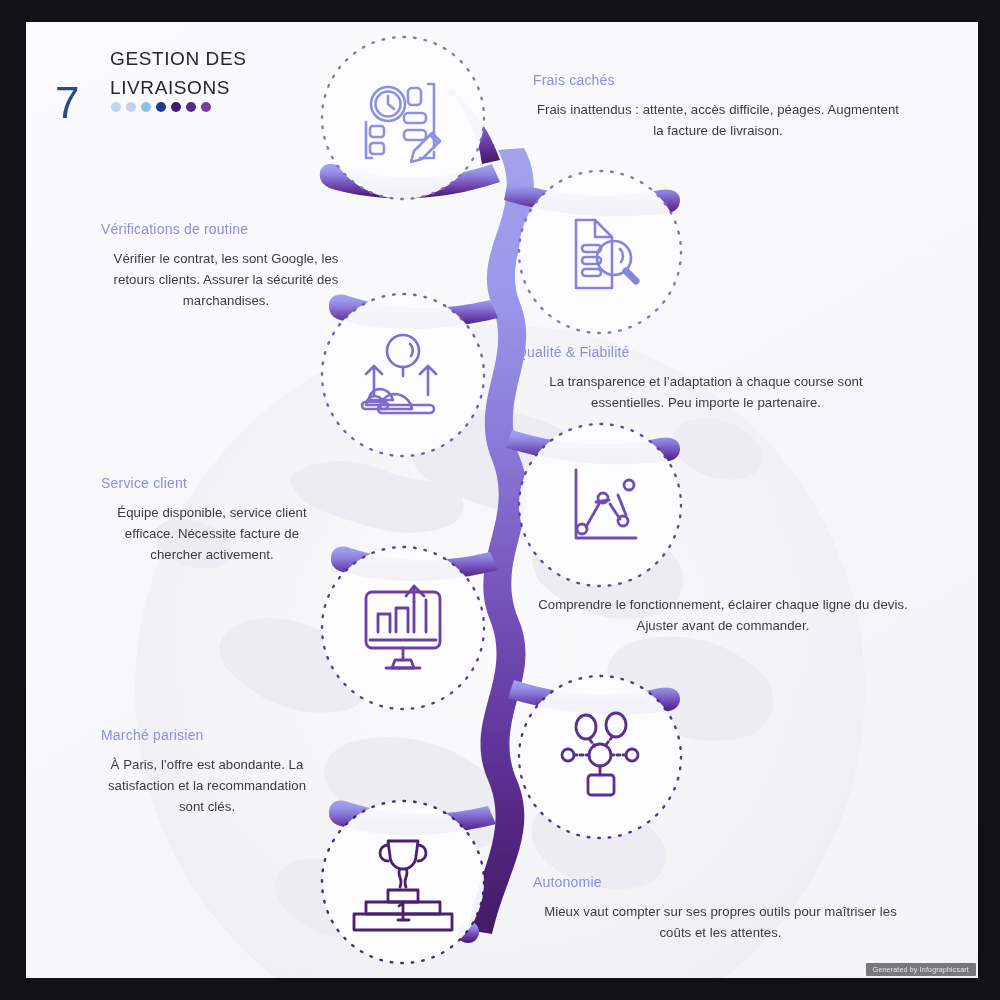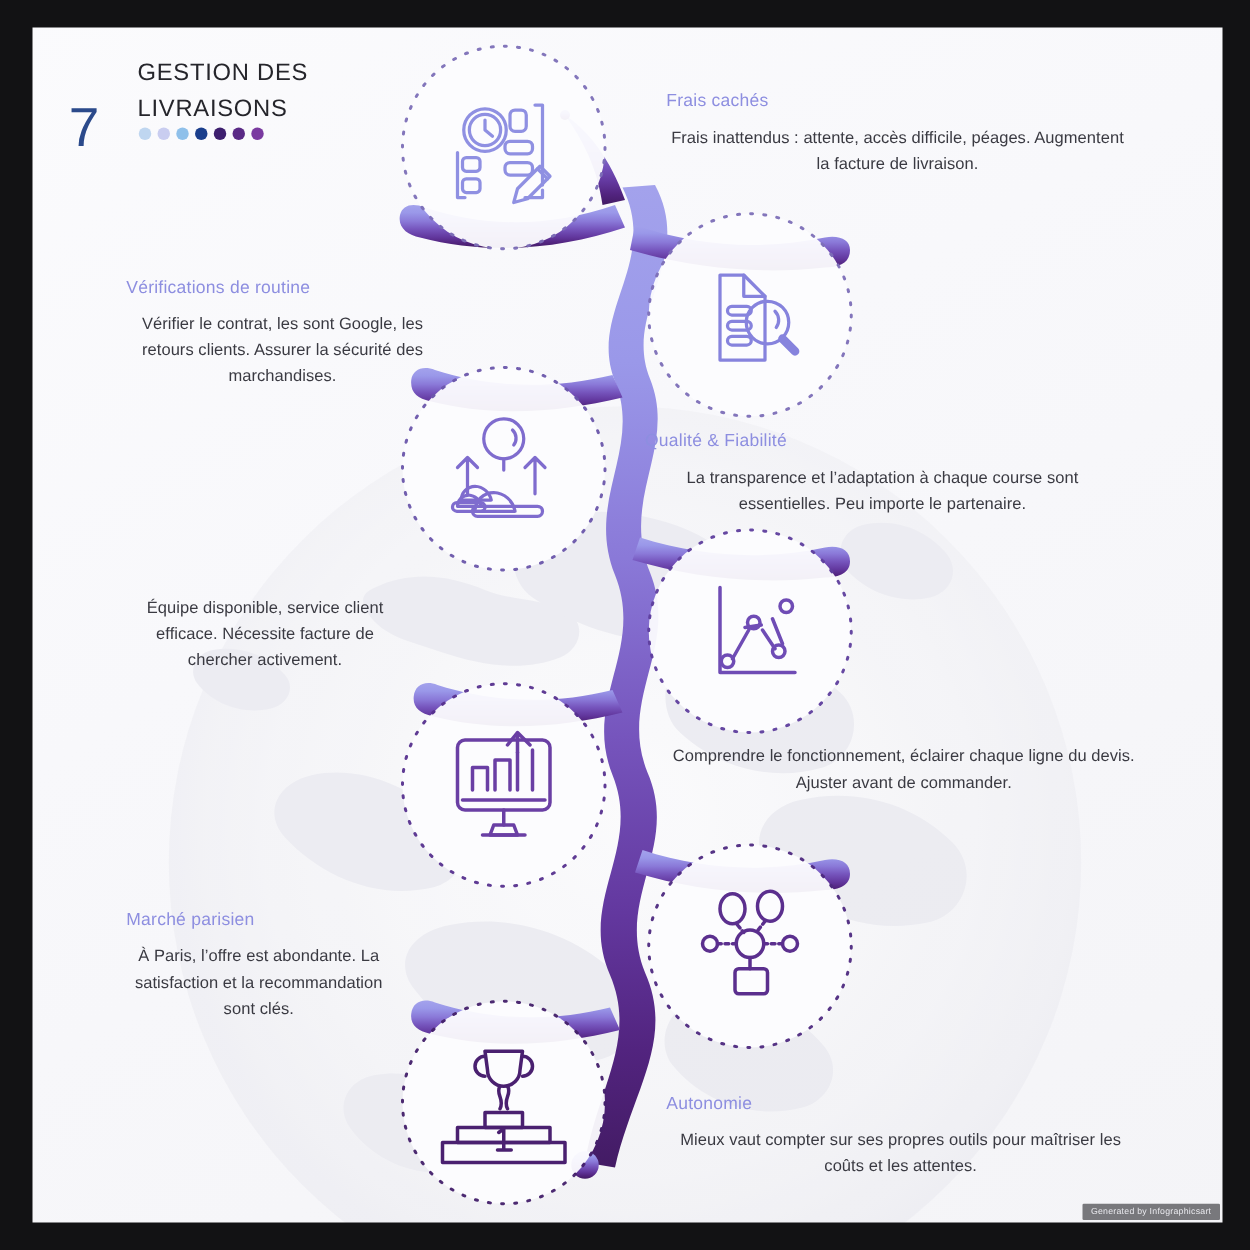--- a/index.html
+++ b/index.html
@@ -259,20 +259,21 @@
     <h3>Vérifications de routine</h3>
     <p>Vérifier le contrat, les sont Google, les retours clients. Assurer la sécurité des marchandises.</p>
   </div>
 
   <div class="blk" style="left:516px;top:344px;width:380px;">
     <h3>Qualité &amp; Fiabilité</h3>
     <p>La transparence et l’adaptation à chaque course sont essentielles. Peu importe le partenaire.</p>
   </div>
 
   <div class="blk" style="left:101px;top:475px;width:222px;">
+    <h3>Service client</h3>
     <p>Équipe disponible, service client efficace. Nécessite facture de chercher activement.</p>
   </div>
 
   <div class="blk" style="left:533px;top:594px;width:380px;">
     <p>Comprendre le fonctionnement, éclairer chaque ligne du devis. Ajuster avant de commander.</p>
   </div>
 
   <div class="blk" style="left:533px;top:874px;width:375px;">
     <h3>Autonomie</h3>
     <p>Mieux vaut compter sur ses propres outils pour maîtriser les coûts et les attentes.</p>

